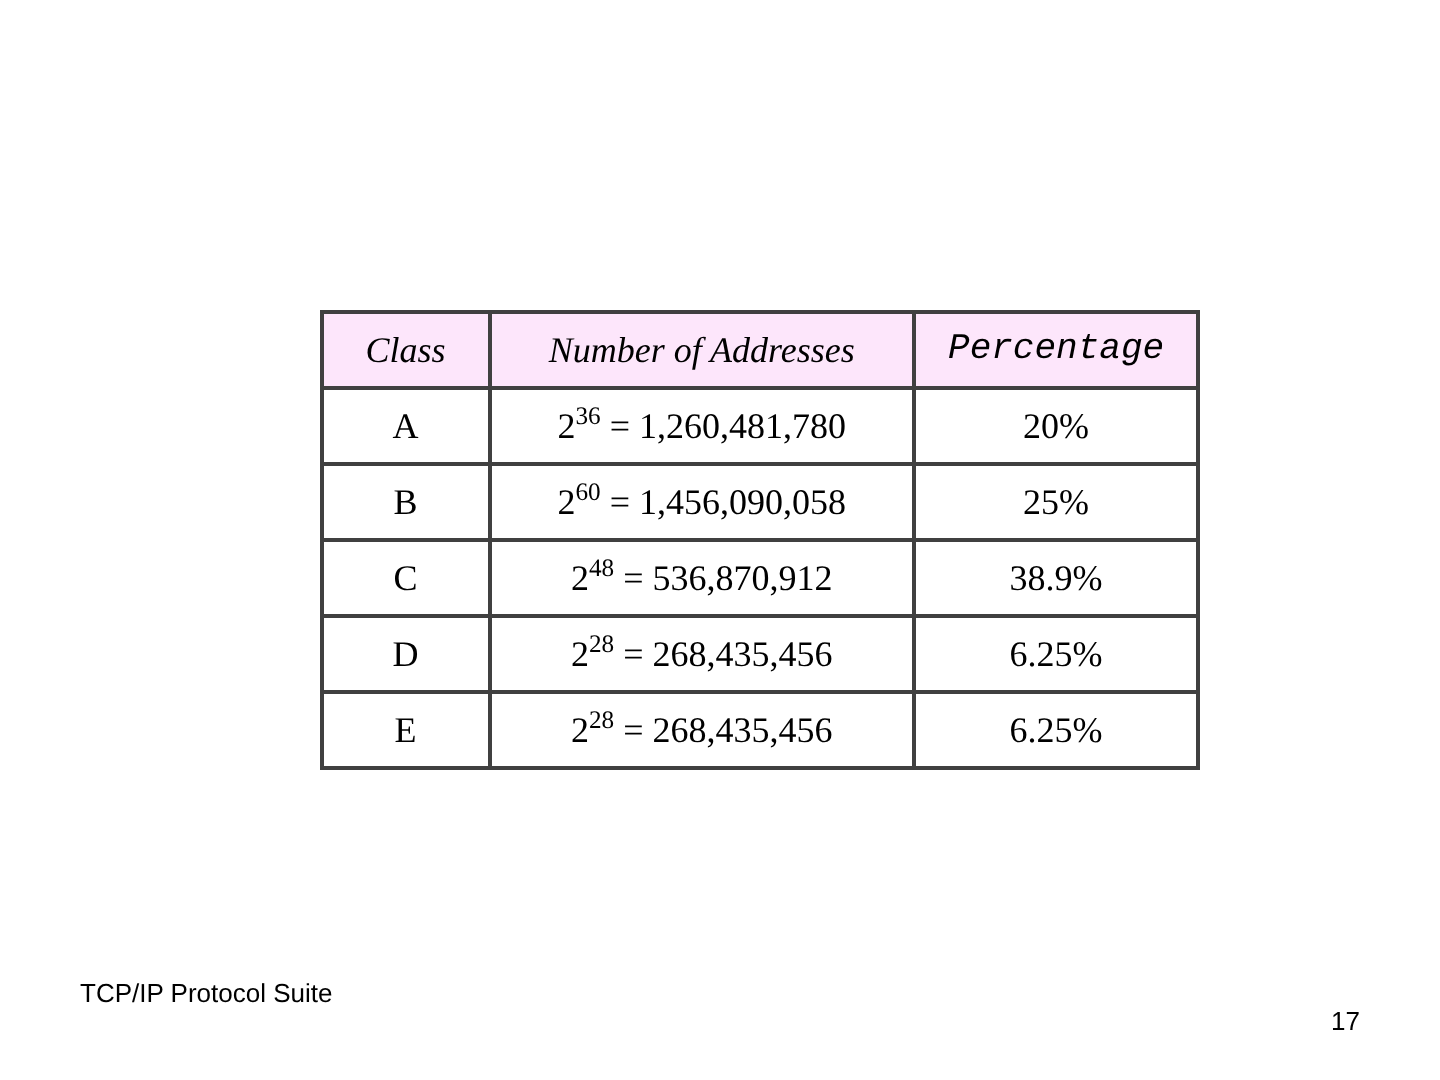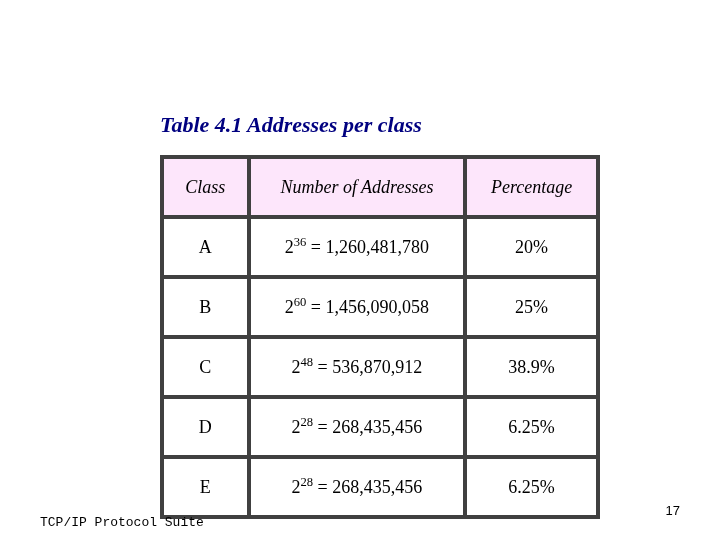--- a/index.html
+++ b/index.html
@@ -31,57 +31,56 @@
     top: 155px;
     left: 160px;
     width: 440px;
   }
   table {
     border-collapse: collapse;
     width: 100%;
     font-size: 18px;
   }
   th, td {
-    border: 4px solid #404040;
-    padding: 16px 10px;
+    border: 2px solid #404040;
+    padding: 6px 10px;
     text-align: center;
     vertical-align: middle;
     height: 24px;
   }
   th {
     background: #fde6fb;
     font-style: italic;
     font-weight: normal;
   }
   .col-class { width: 80px; }
   .col-num   { width: 230px; }
-  .col-pct   { width: 130px; }
+  .col-pct   { width: 130px; font-family: Liberation Mono, monospace; }
   .expr { white-space: nowrap; }
   sup { font-size: 0.7em; vertical-align: super; line-height: 0; }
   .footer-left {
     position: absolute;
     left: 40px;
-    bottom: 10px;
-    font-family: Liberation Mono, monospace;
+    bottom: 36px;
+    font-family: Liberation Sans, sans-serif;
     font-size: 13px;
   }
   .footer-right {
     position: absolute;
     right: 40px;
     bottom: 22px;
     font-family: Arial, Helvetica, sans-serif;
     font-size: 13px;
   }
 </style>
 </head>
 <body>
 
 <div class="slide">
 
-  <div class="title">Table 4.1  Addresses per class</div>
 
   <div class="table-wrap">
     <table>
       <thead>
         <tr>
           <th class="col-class">Class</th>
           <th class="col-num">Number of Addresses</th>
           <th class="col-pct">Percentage</th>
         </tr>
       </thead>

